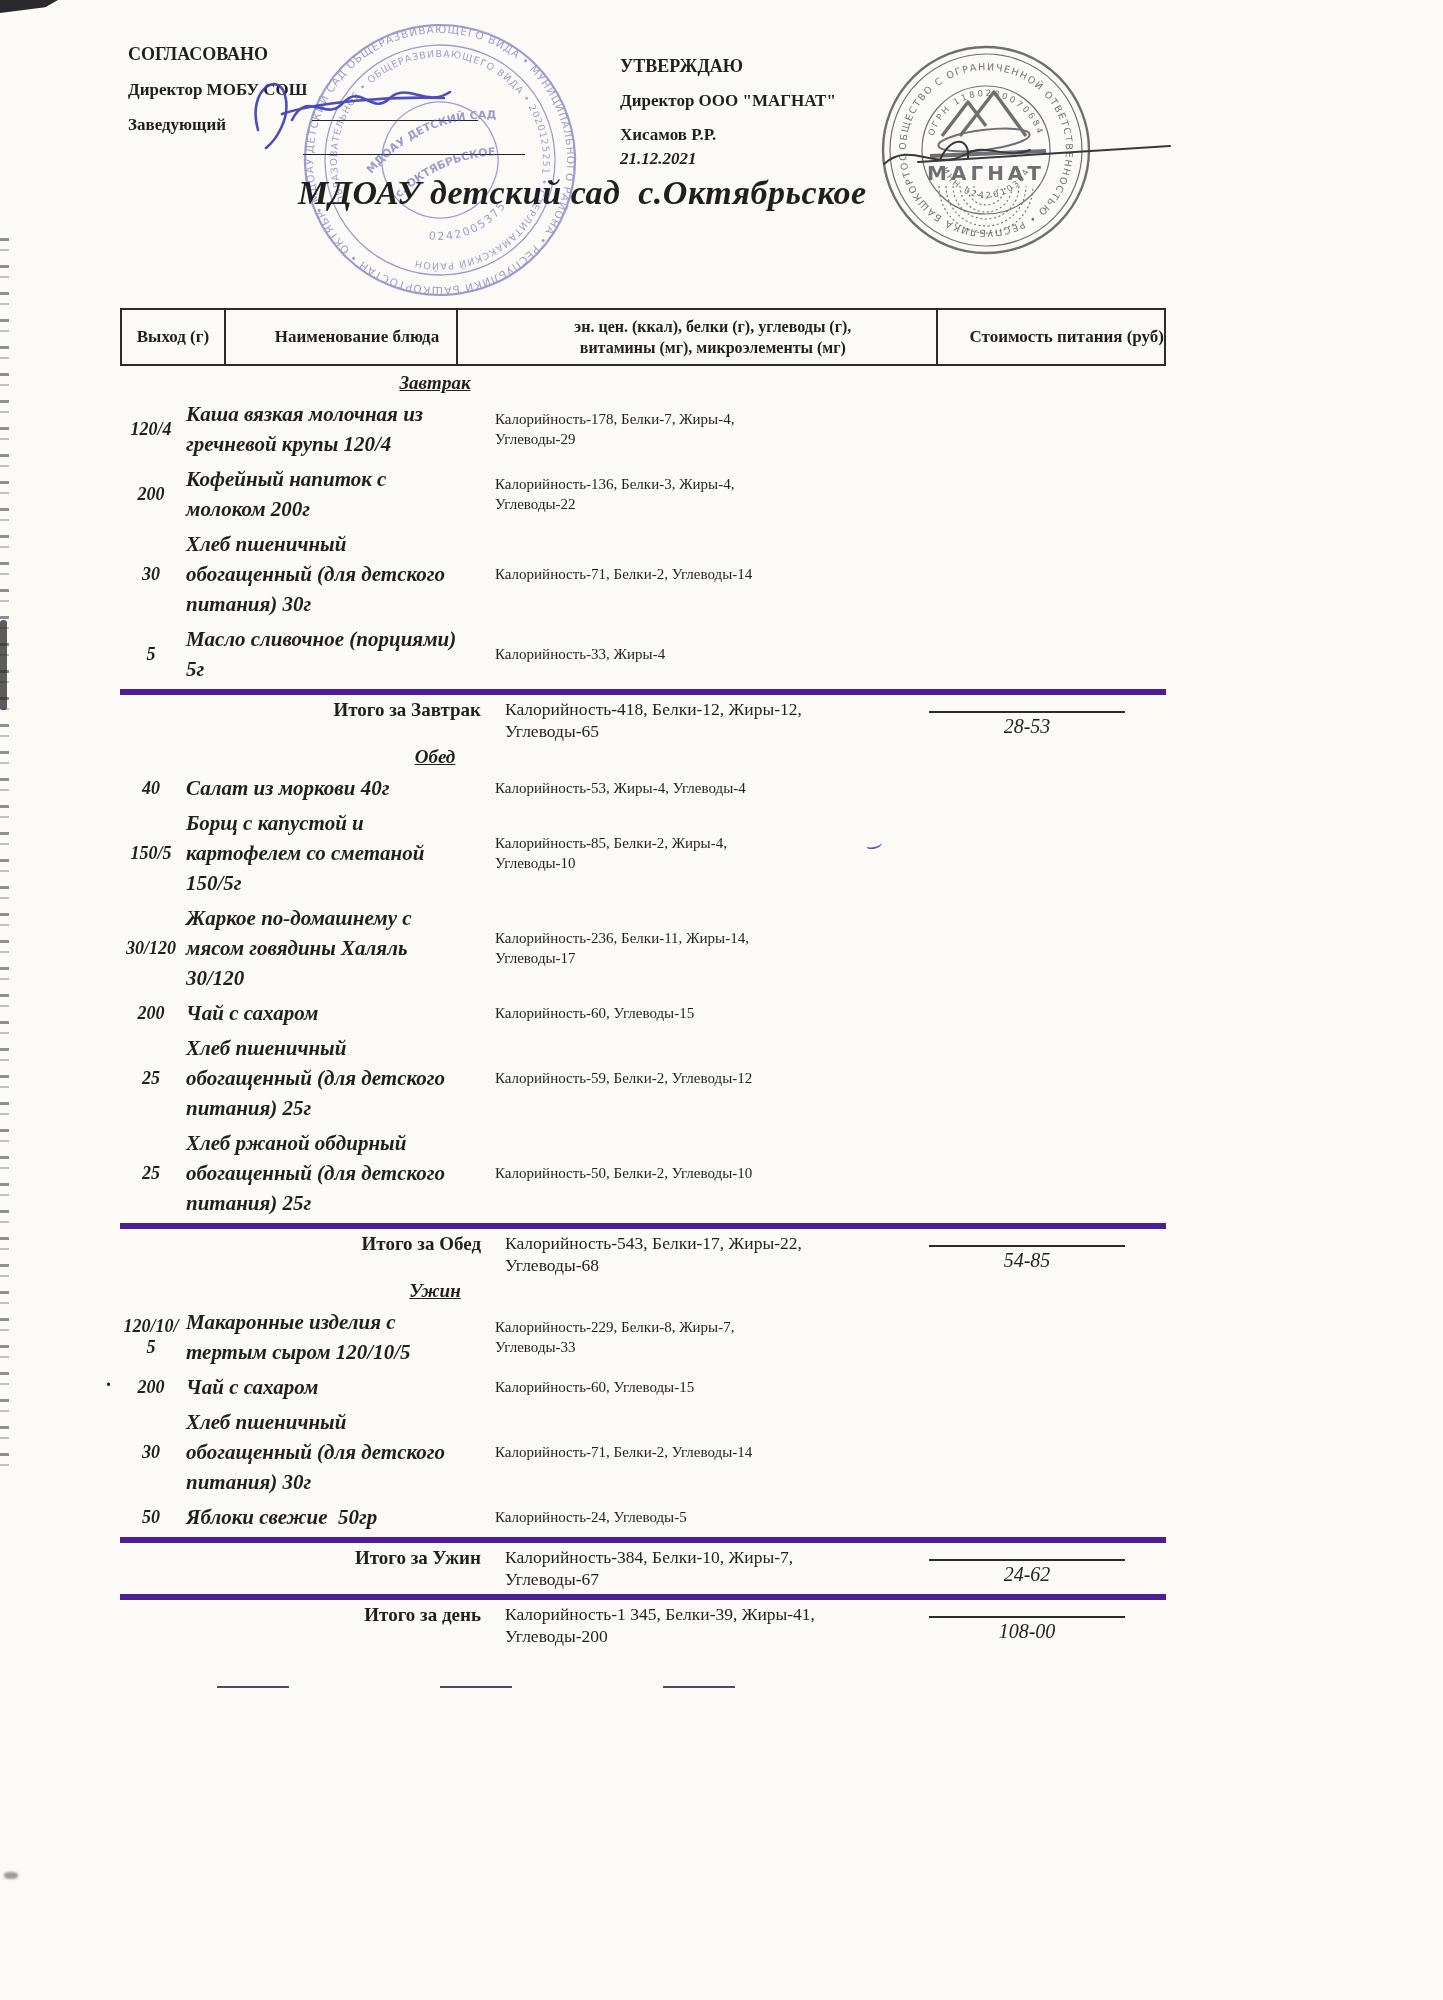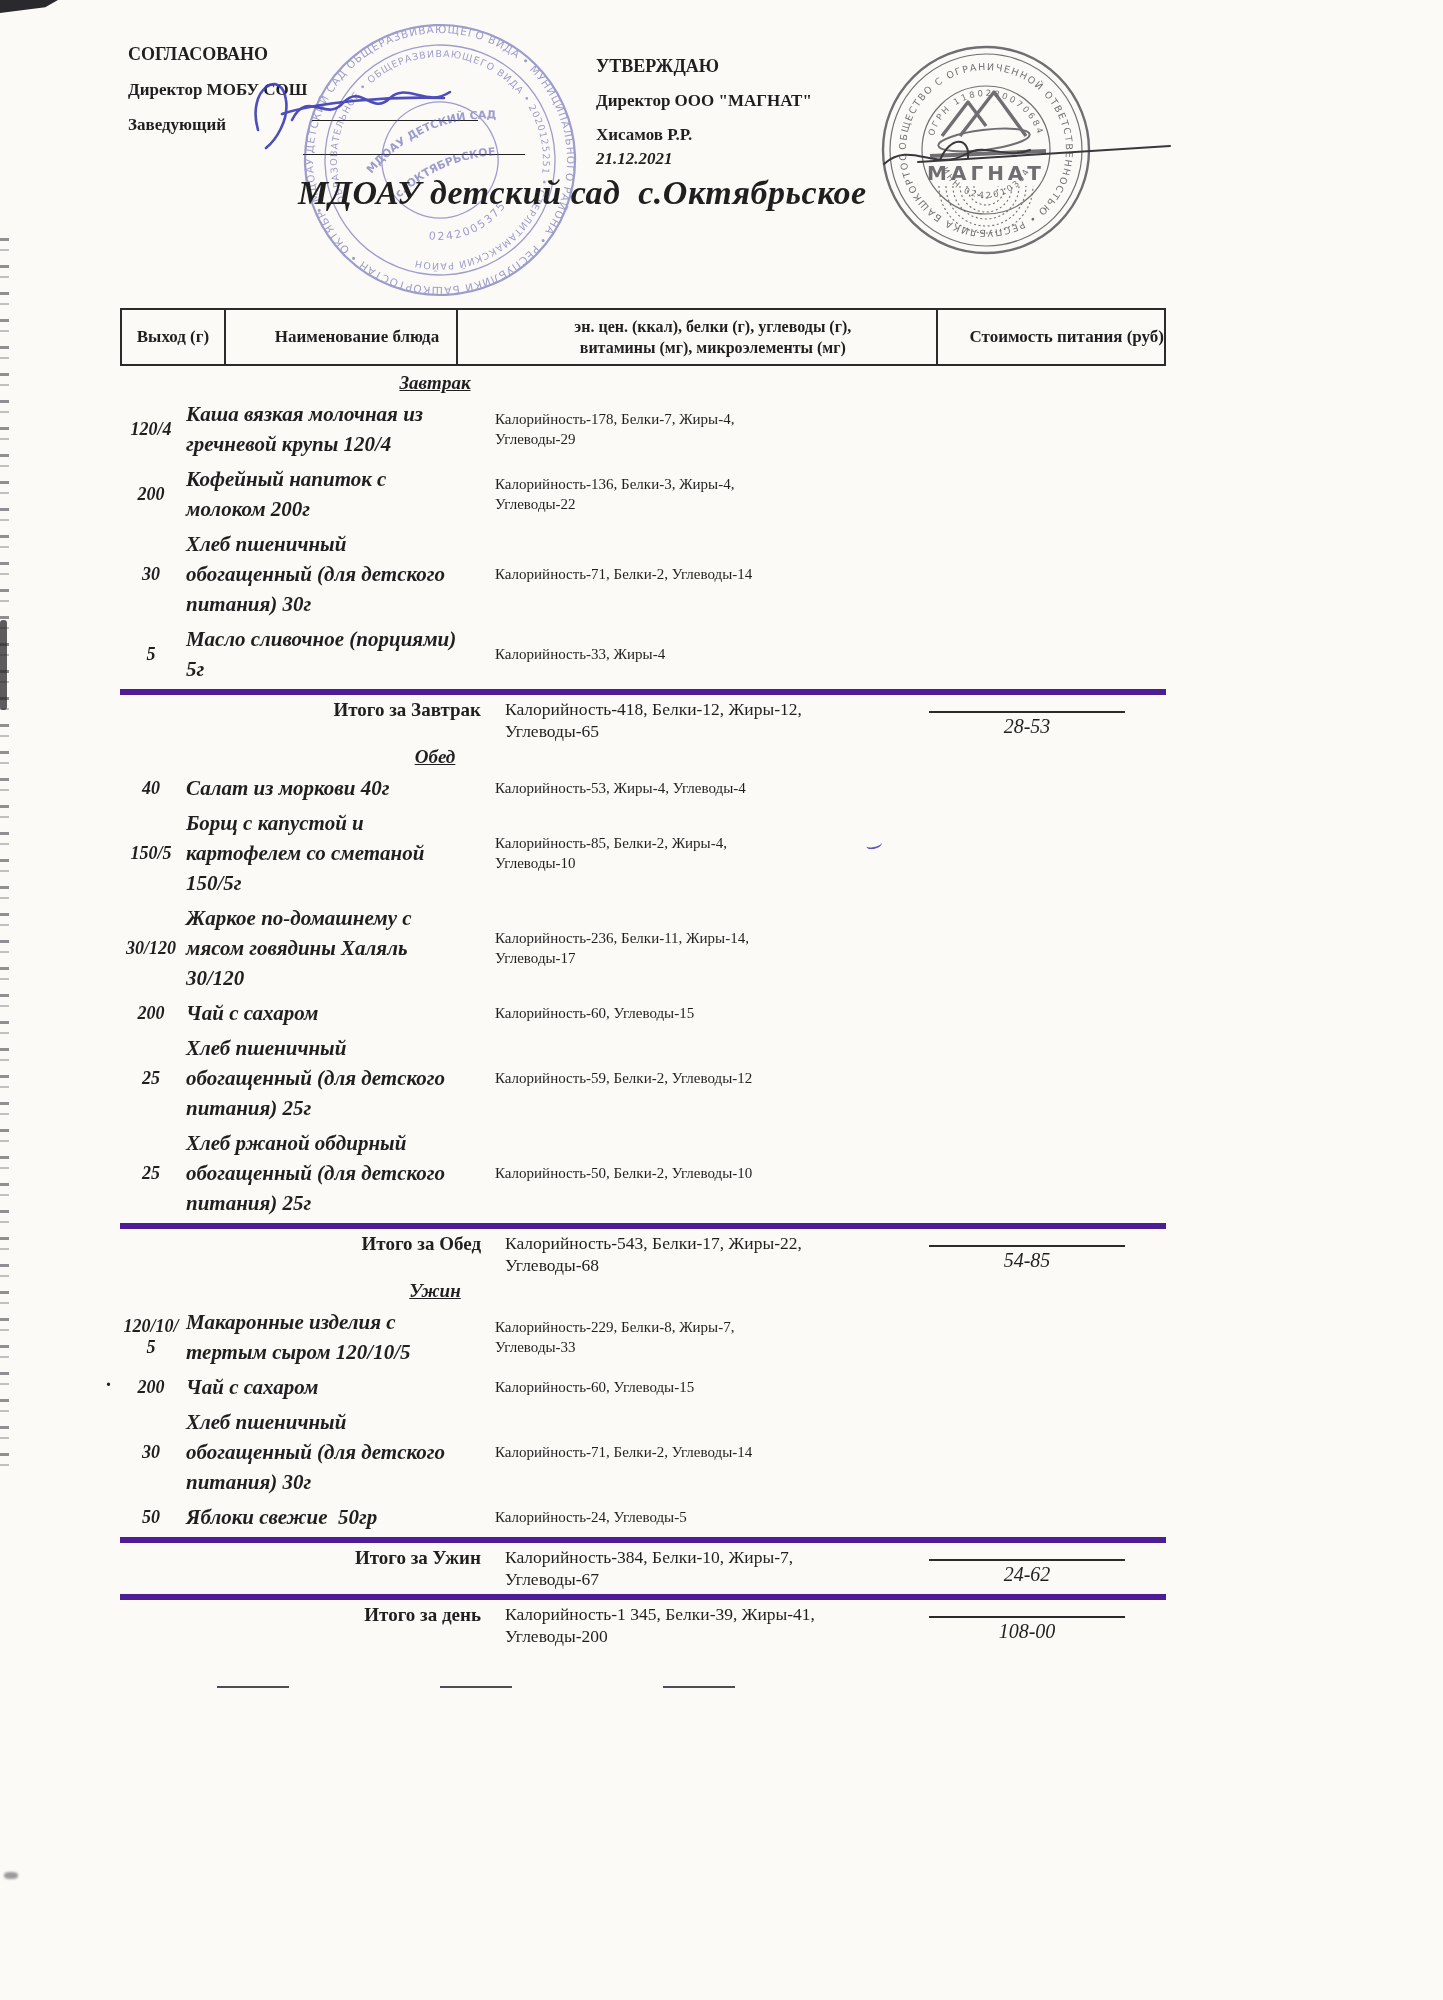--- a/index.html
+++ b/index.html
@@ -11,21 +11,21 @@
     clip-path:polygon(0 0,100% 0,78% 55%,0 100%);}
   .edge-noise{left:0;top:238px;width:9px;height:1240px;opacity:.8;
     background:repeating-linear-gradient(to bottom,rgba(45,45,52,.65) 0 3px,transparent 3px 11px,
     rgba(45,45,52,.35) 11px 13px,transparent 13px 27px);}
   .edge-blob{left:0;top:620px;width:7px;height:90px;background:rgba(40,40,46,.75);border-radius:3px;}
   .corner-mark{left:4px;top:1872px;width:14px;height:7px;background:rgba(60,60,70,.5);
     border-radius:40%;filter:blur(1px);}
   
   .h-left{left:128px;top:44px;font-weight:bold;font-size:18px;}
   .h-row{margin-bottom:15px;}
-  .h-right{left:596px;top:56px;font-weight:bold;font-size:18px;}
+  .h-right{left:620px;top:56px;font-weight:bold;font-size:18px;}
   .h-right .h-row{margin-bottom:14px;}
   .date-line{font-style:italic;}
   .sig-underline{border-top:1.6px solid #222;height:0;}
   
   .doc-title{left:298px;top:174px;font-size:34px;font-weight:bold;font-style:italic;
     white-space:pre;letter-spacing:.5px;}
   
   .stamp-blue{left:228px;top:10px;opacity:.52;}
   .stamp-dark{left:866px;top:30px;opacity:.74;}
   .sig-blue{left:238px;top:58px;}

